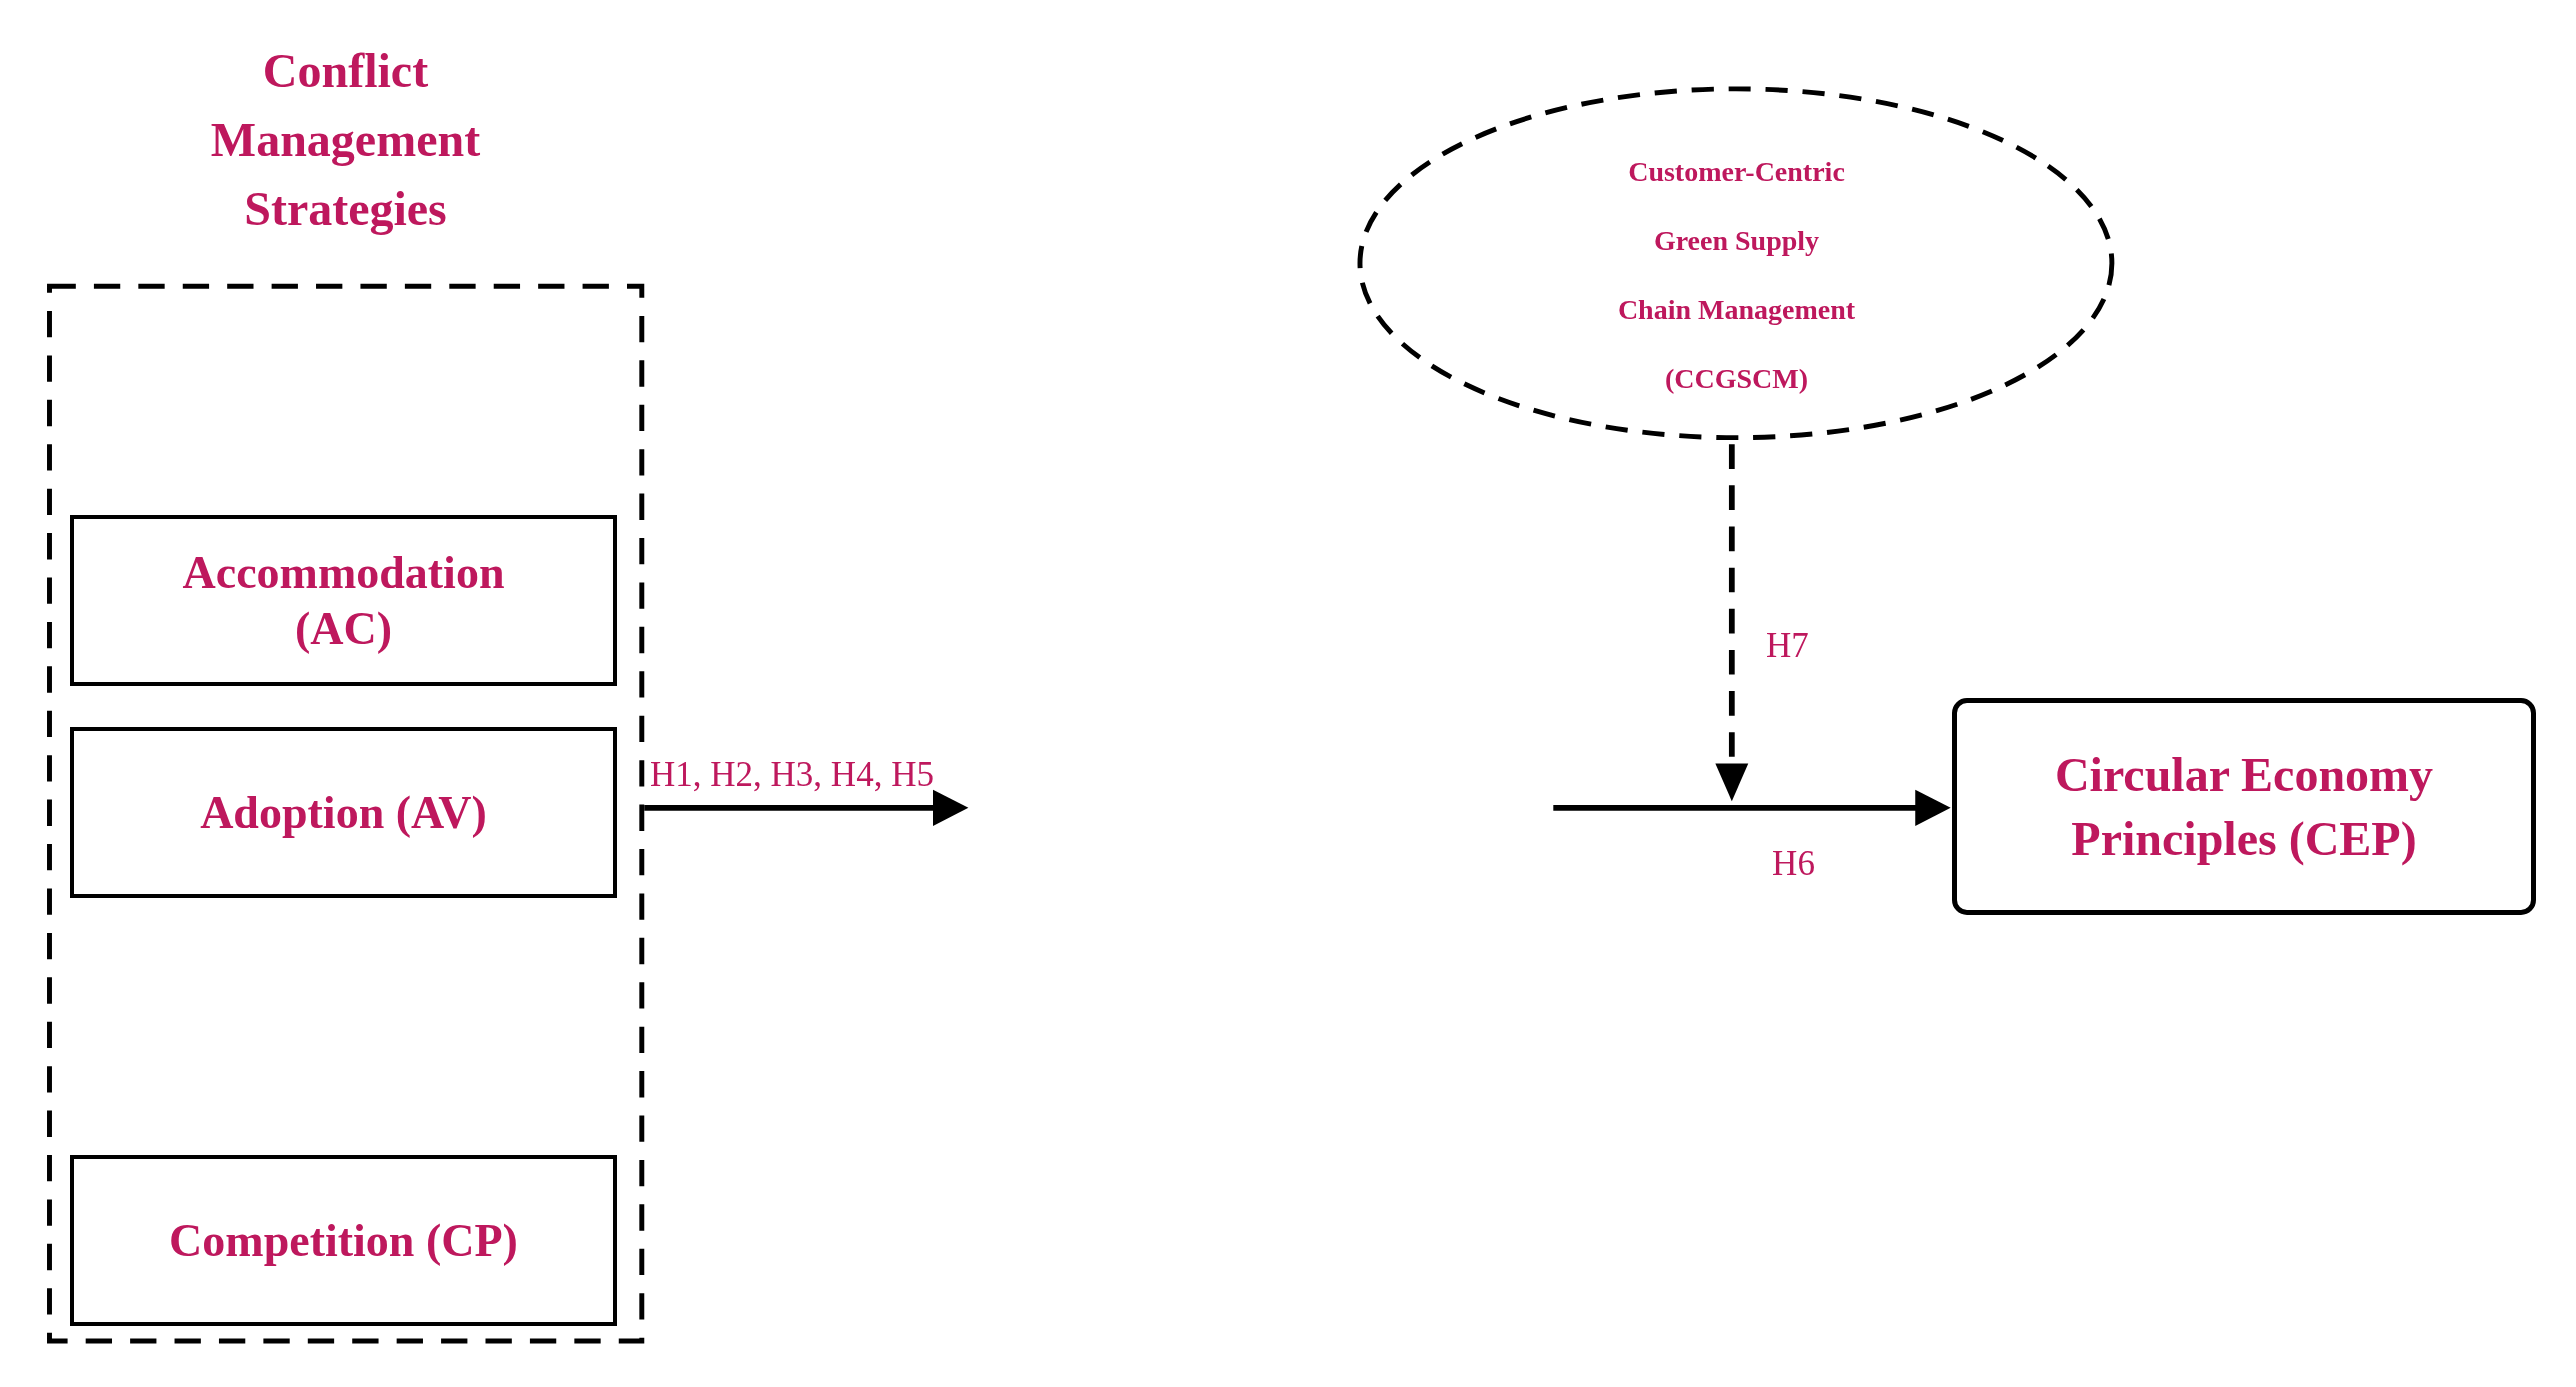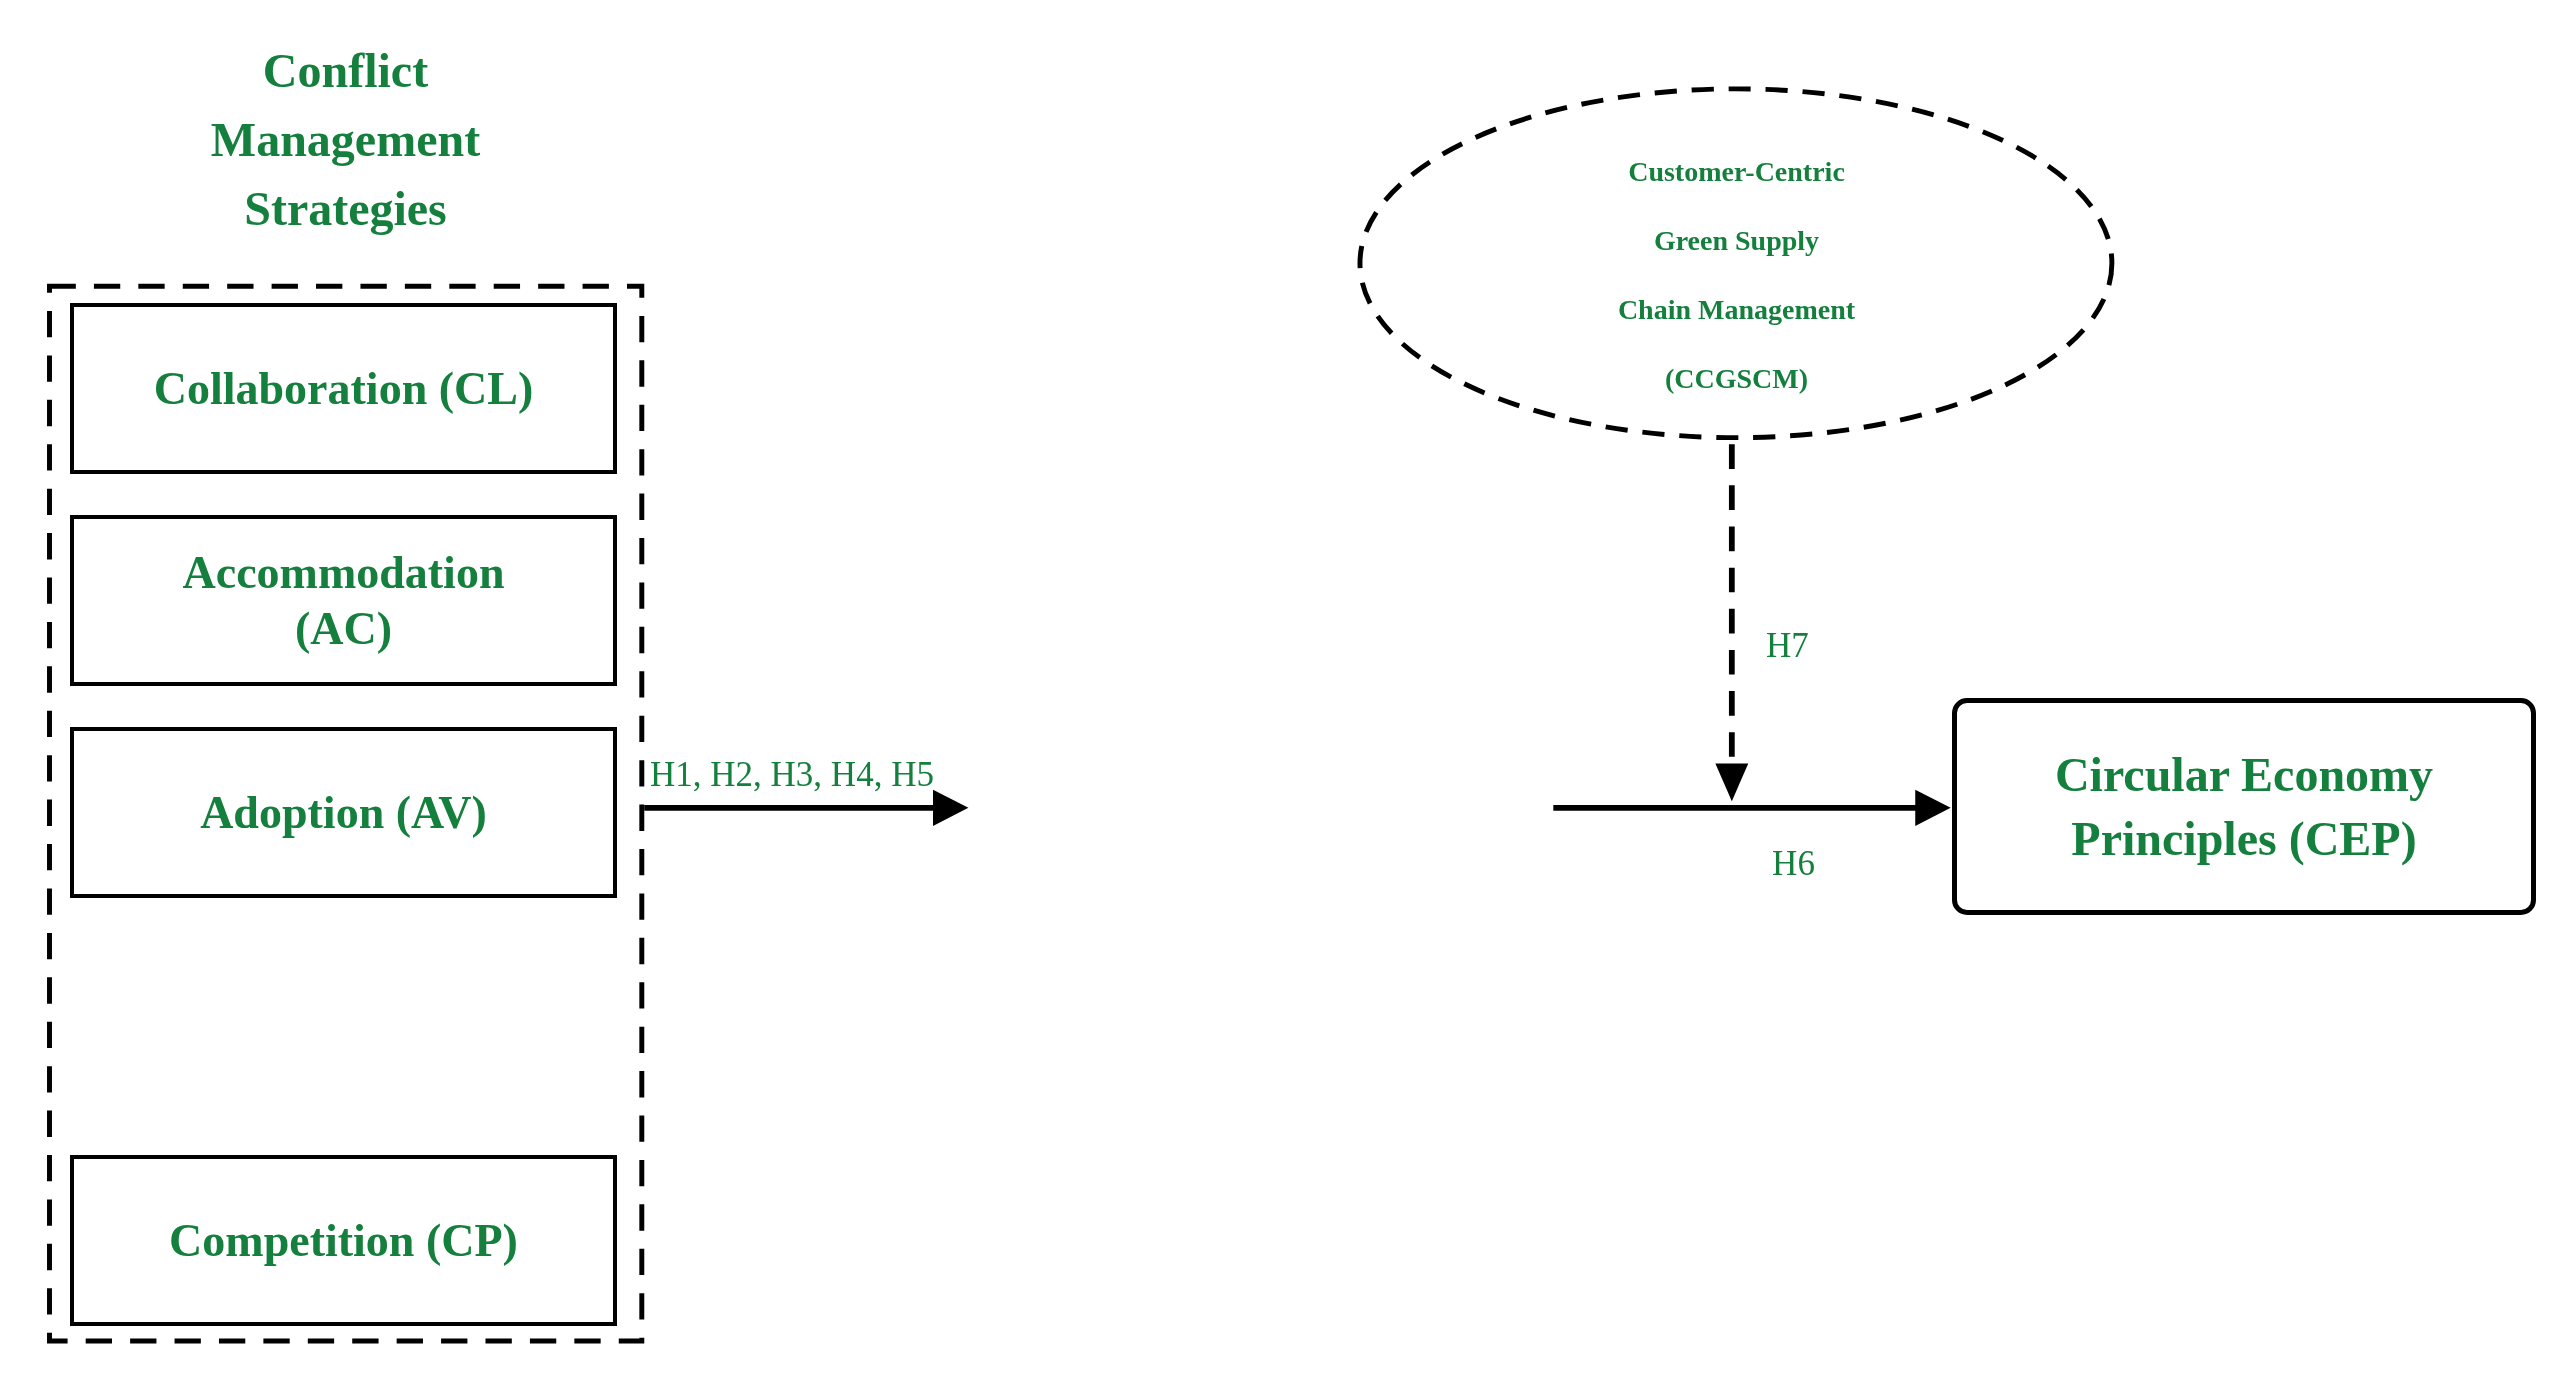--- a/index.html
+++ b/index.html
@@ -5,21 +5,21 @@
   html, body {
     margin: 0;
     padding: 0;
     background: #ffffff;
   }
   .canvas {
     position: relative;
     width: 2576px;
     height: 1387px;
     background: #ffffff;
-    color: #15803d;
+    color: #be185d;
     font-family: "Liberation Serif", "DejaVu Serif", serif;
     overflow: hidden;
   }
   .layer {
     position: absolute;
     left: 0; top: 0;
     width: 2576px; height: 1387px;
   }
   .diagram-title {
     position: absolute;
@@ -122,23 +122,20 @@
     <polygon class="fillhead" points="2328,960 2328,1004 2371,982"></polygon>
 
     <line class="stroke" x1="2105" y1="540" x2="2105" y2="930" stroke-width="7" stroke-dasharray="30 20"></line>
     <polygon class="fillhead" points="2085,928 2125,928 2105,974"></polygon>
   </svg>
 
   <div class="diagram-title">Conflict
 Management
 Strategies</div>
 
-  <div class="strategy-box sbox-1">
-    <span>Collaboration (CL)</span>
-  </div>
   <div class="strategy-box sbox-2">
     <span>Accommodation
 (AC)</span>
   </div>
   <div class="strategy-box sbox-3">
     <span>Adoption (AV)</span>
   </div>
   <div class="strategy-box sbox-5">
     <span>Competition (CP)</span>
   </div>

